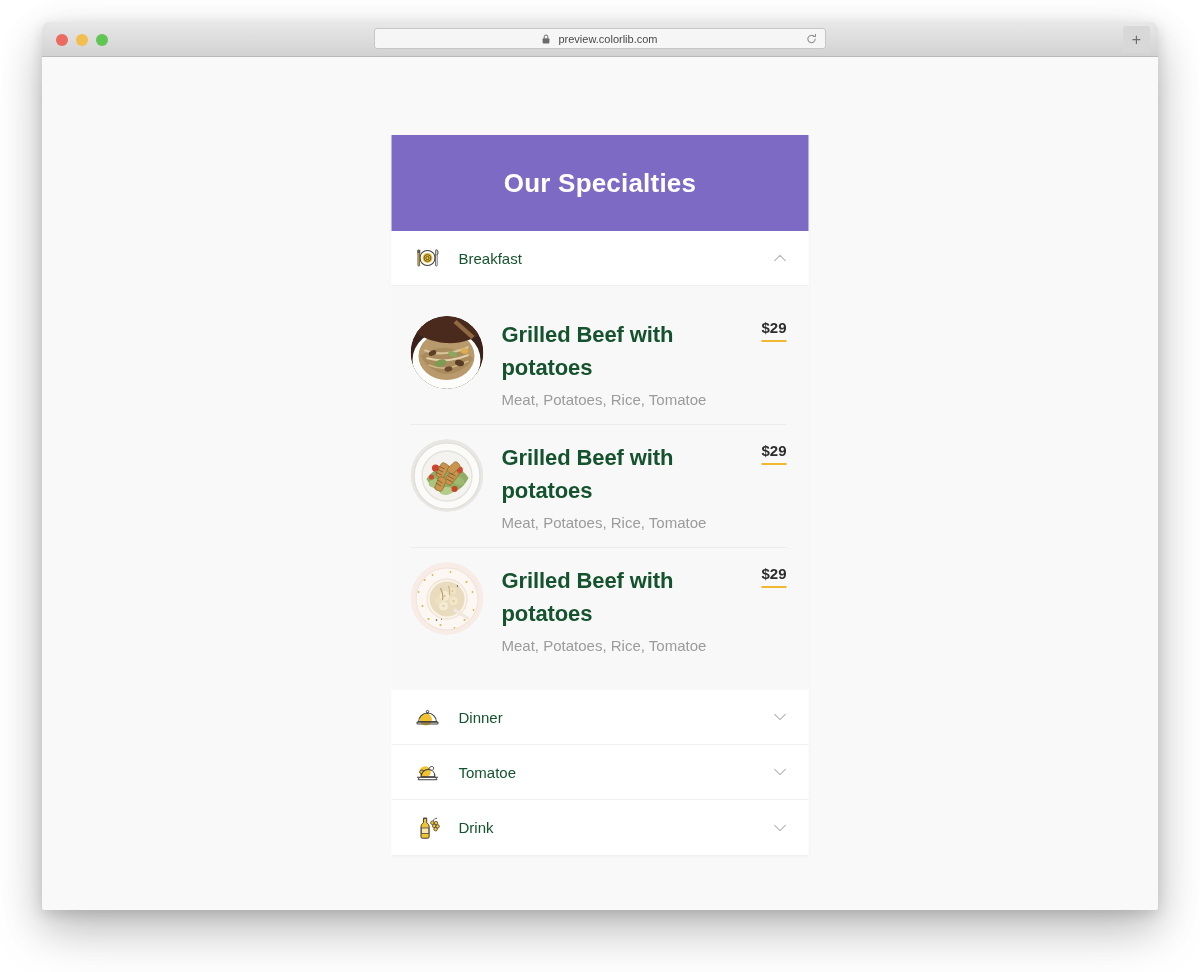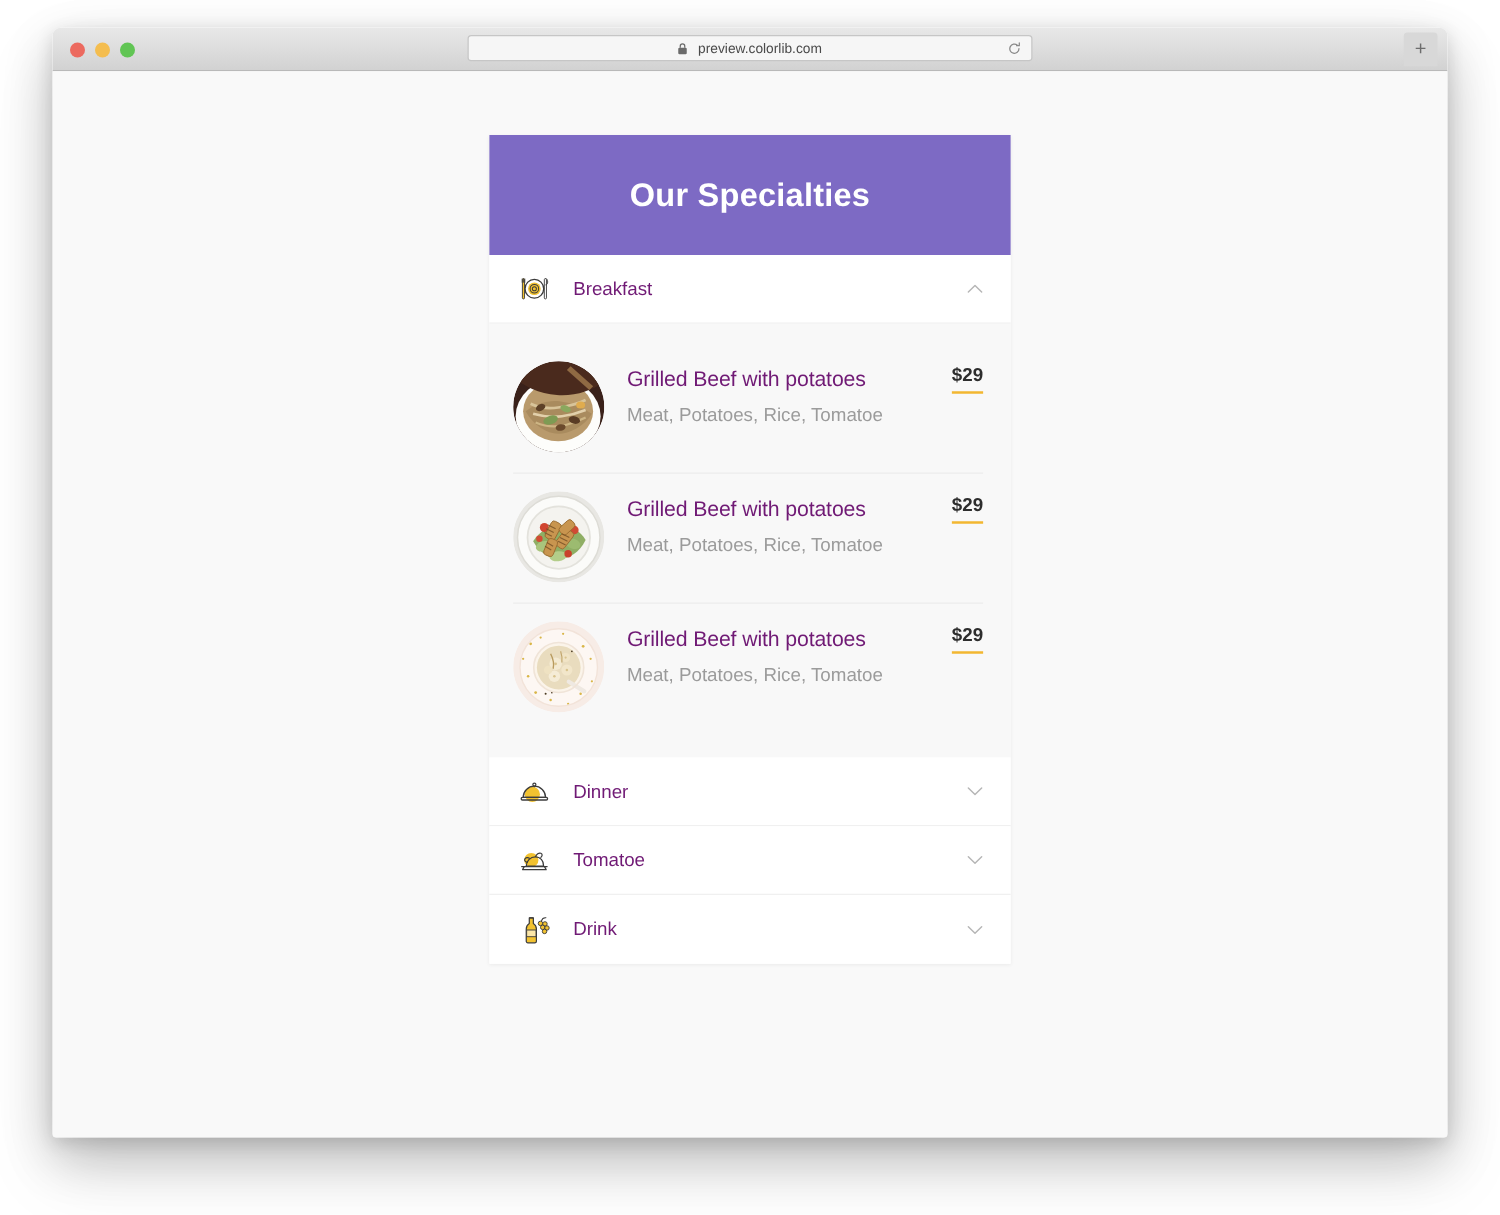--- a/index.html
+++ b/index.html
@@ -101,21 +101,21 @@
     height: 853px;
     background: #f9f9f9;
     overflow: hidden;
   }
 
   
   .menu-card {
     position: absolute;
     left: 50%;
     transform: translateX(-50%);
-    top: 51px;
+    top: 78px;
     width: 417px;
     background: #ffffff;
     box-shadow: 0 1px 3px rgba(0,0,0,0.06);
   }
 
   .menu-header {
     background: #7d6ac4;
     height: 96px;
     display: flex;
     align-items: center;
@@ -144,21 +144,21 @@
     width: 34px;
     height: 34px;
     flex: 0 0 34px;
     display: flex;
     align-items: center;
     justify-content: center;
   }
   .acc-label {
     margin-left: 14px;
     font-size: 15px;
-    color: #701a75;
+    color: #14532d;
     flex: 1;
   }
   .chevron { color: #b6b6b6; display: block; }
 
   
   .acc-panel {
     background: #f8f8f8;
     padding: 16px 22px 20px 19px;
   }
 
@@ -177,23 +177,23 @@
     border-radius: 50%;
     overflow: hidden;
     position: relative;
   }
   .item-body {
     flex: 1;
     margin-left: 18px;
     padding-top: 2px;
   }
   .item-title {
-    font-size: 17px;
-    font-weight: 400;
-    color: #701a75;
+    font-size: 22px;
+    font-weight: 700;
+    color: #14532d;
     line-height: 1.5;
     letter-spacing: -0.1px;
   }
   .item-desc {
     font-size: 15px;
     color: #9b9b9b;
     margin-top: 7px;
   }
   .item-price {
     margin-left: 2px;

